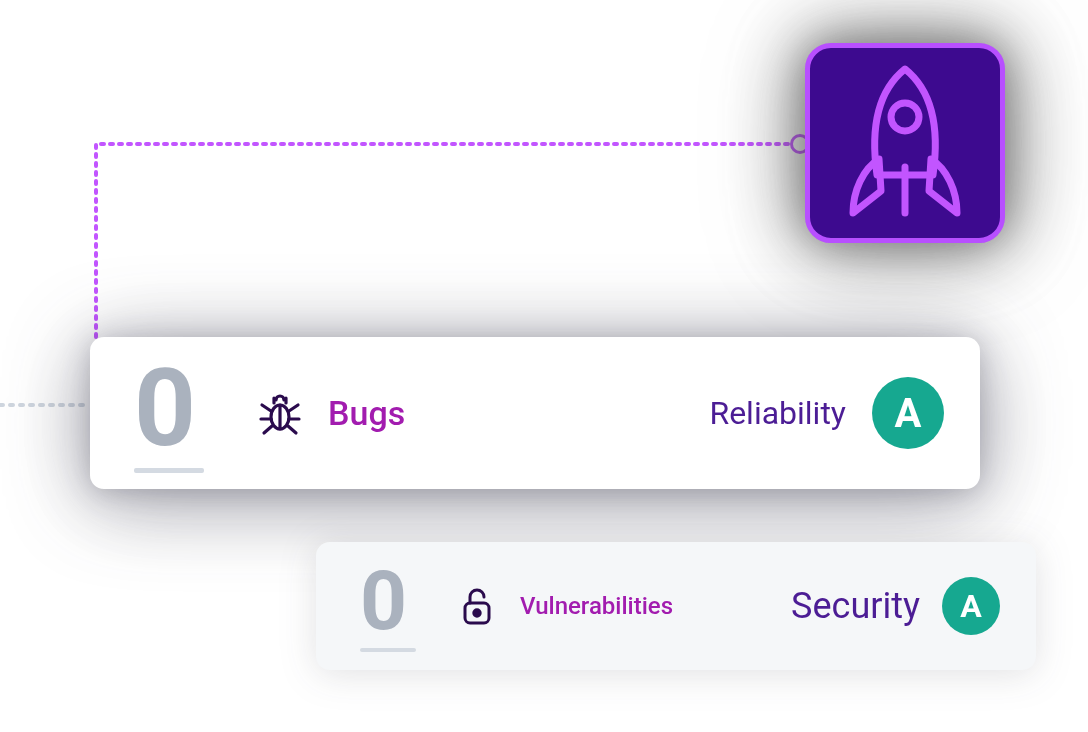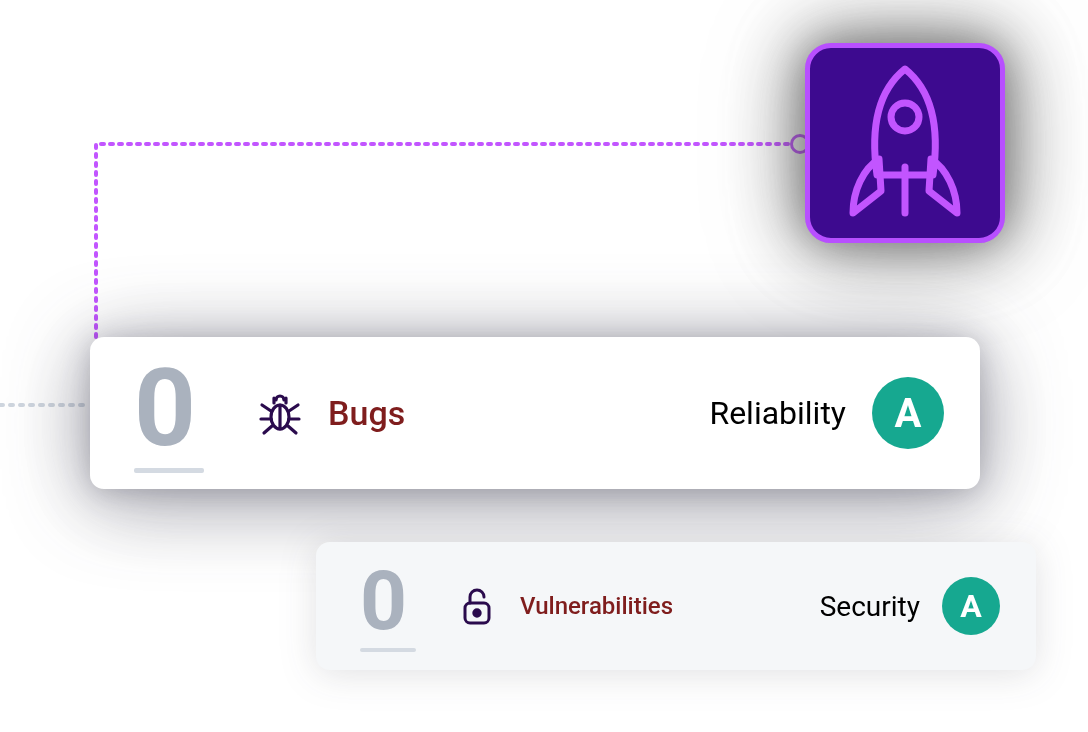--- a/index.html
+++ b/index.html
@@ -84,33 +84,33 @@
     margin-left:52px;
     display:flex; align-items:center; justify-content:center;
     color:#2a0b4d;
   }
   .card.vuln .icon-slot { margin-left:42px; }
 
   .metric-label {
     margin-left:24px;
     font-size:34px;
     font-weight:500;
-    color:#7f1d1d;
+    color:#a21caf;
   }
   .card.vuln .metric-label { font-size:24px; }
 
   .spacer { flex:1; }
 
   .category-label {
     font-size:32px;
-    color:#000000;
+    color:#4c1d95;
     font-weight:400;
     margin-right:26px;
   }
-  .card.vuln .category-label { font-size:28px; margin-right:22px; }
+  .card.vuln .category-label { font-size:36px; margin-right:22px; }
 
   .grade-badge {
     width:72px; height:72px;
     border-radius:50%;
     background:#16a890;
     color:#ffffff;
     font-size:40px;
     font-weight:700;
     display:flex; align-items:center; justify-content:center;
   }

